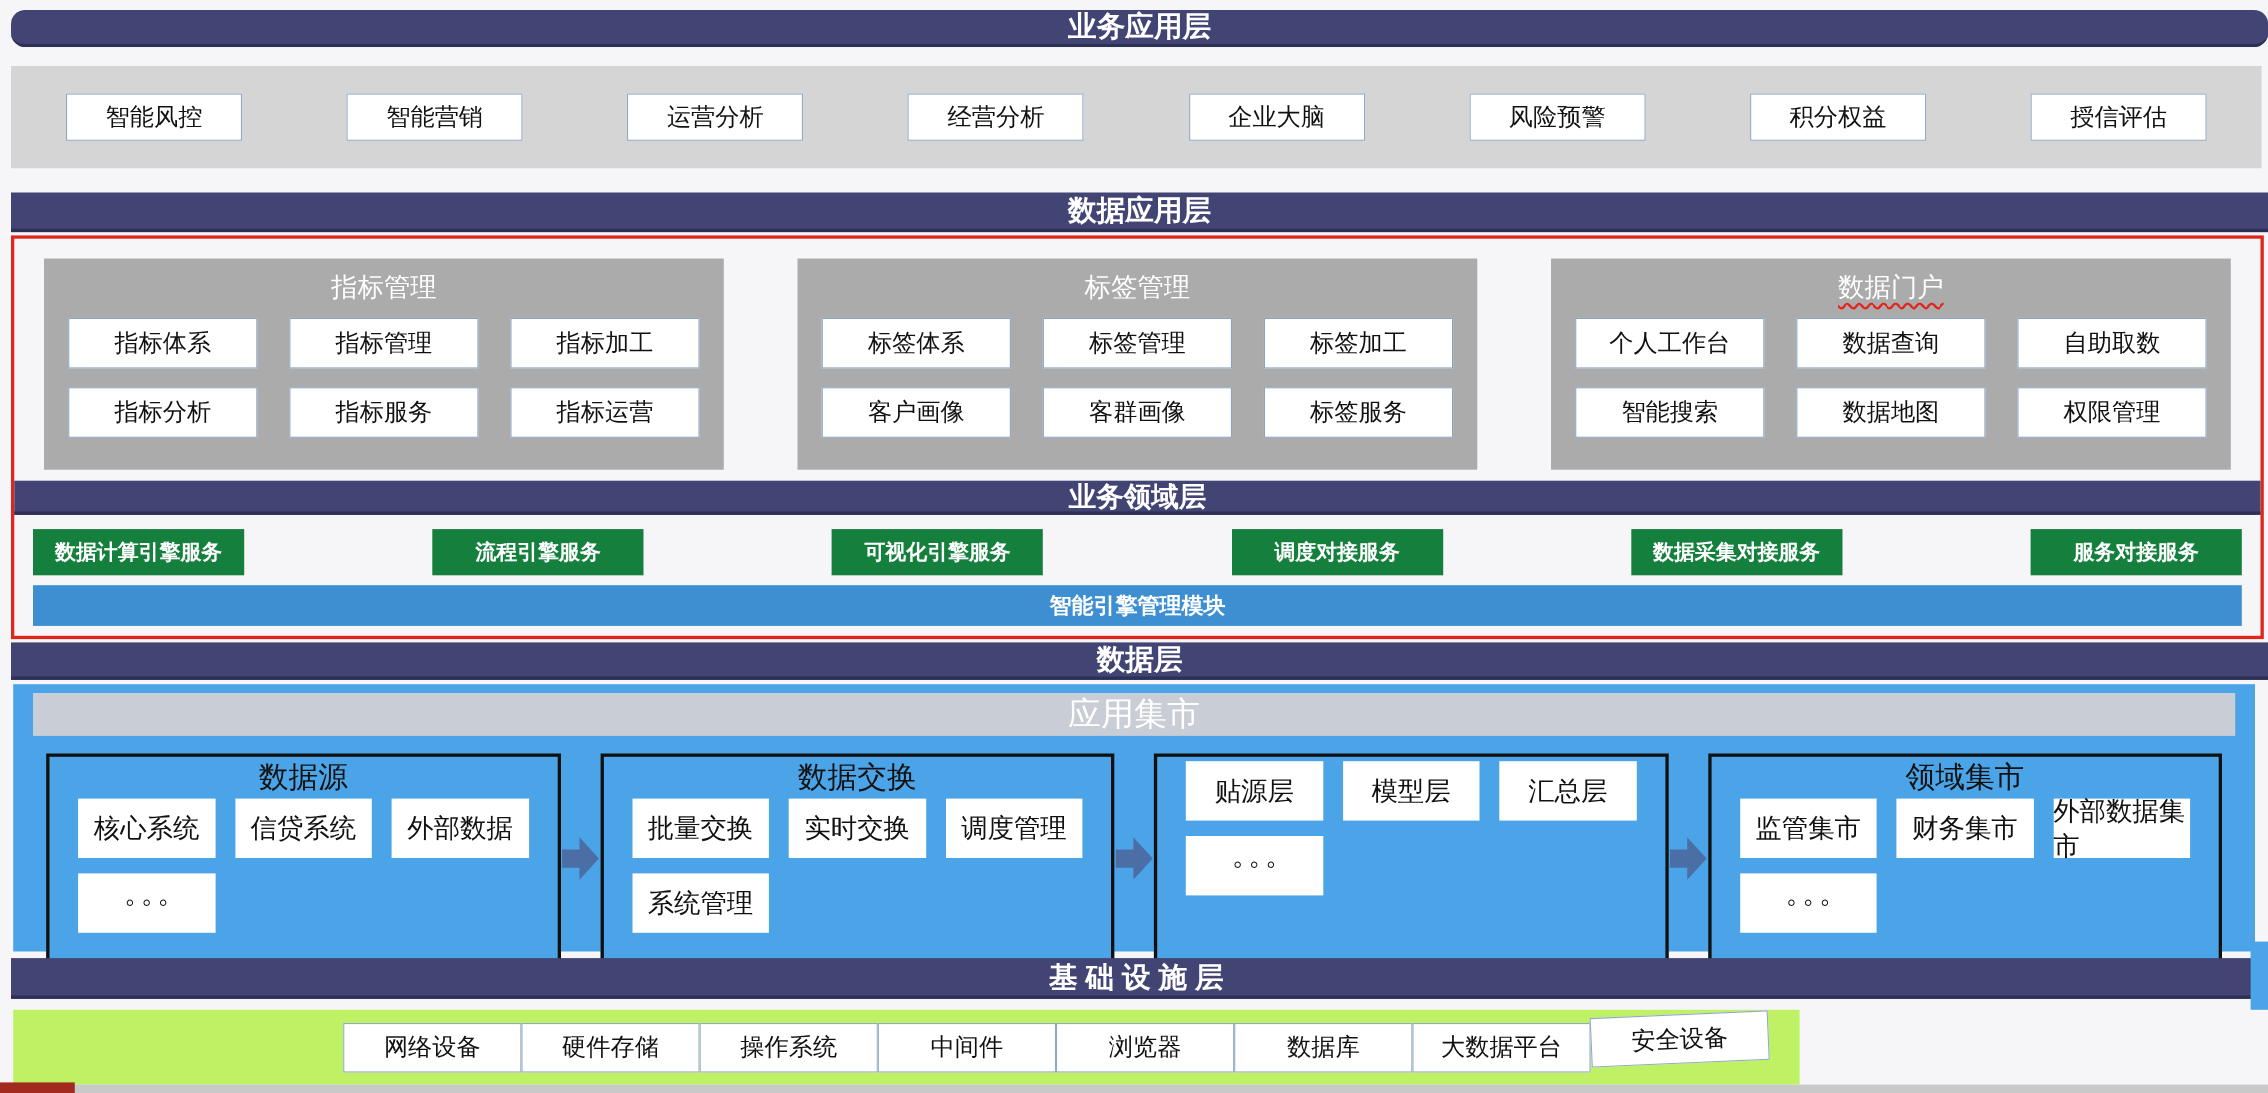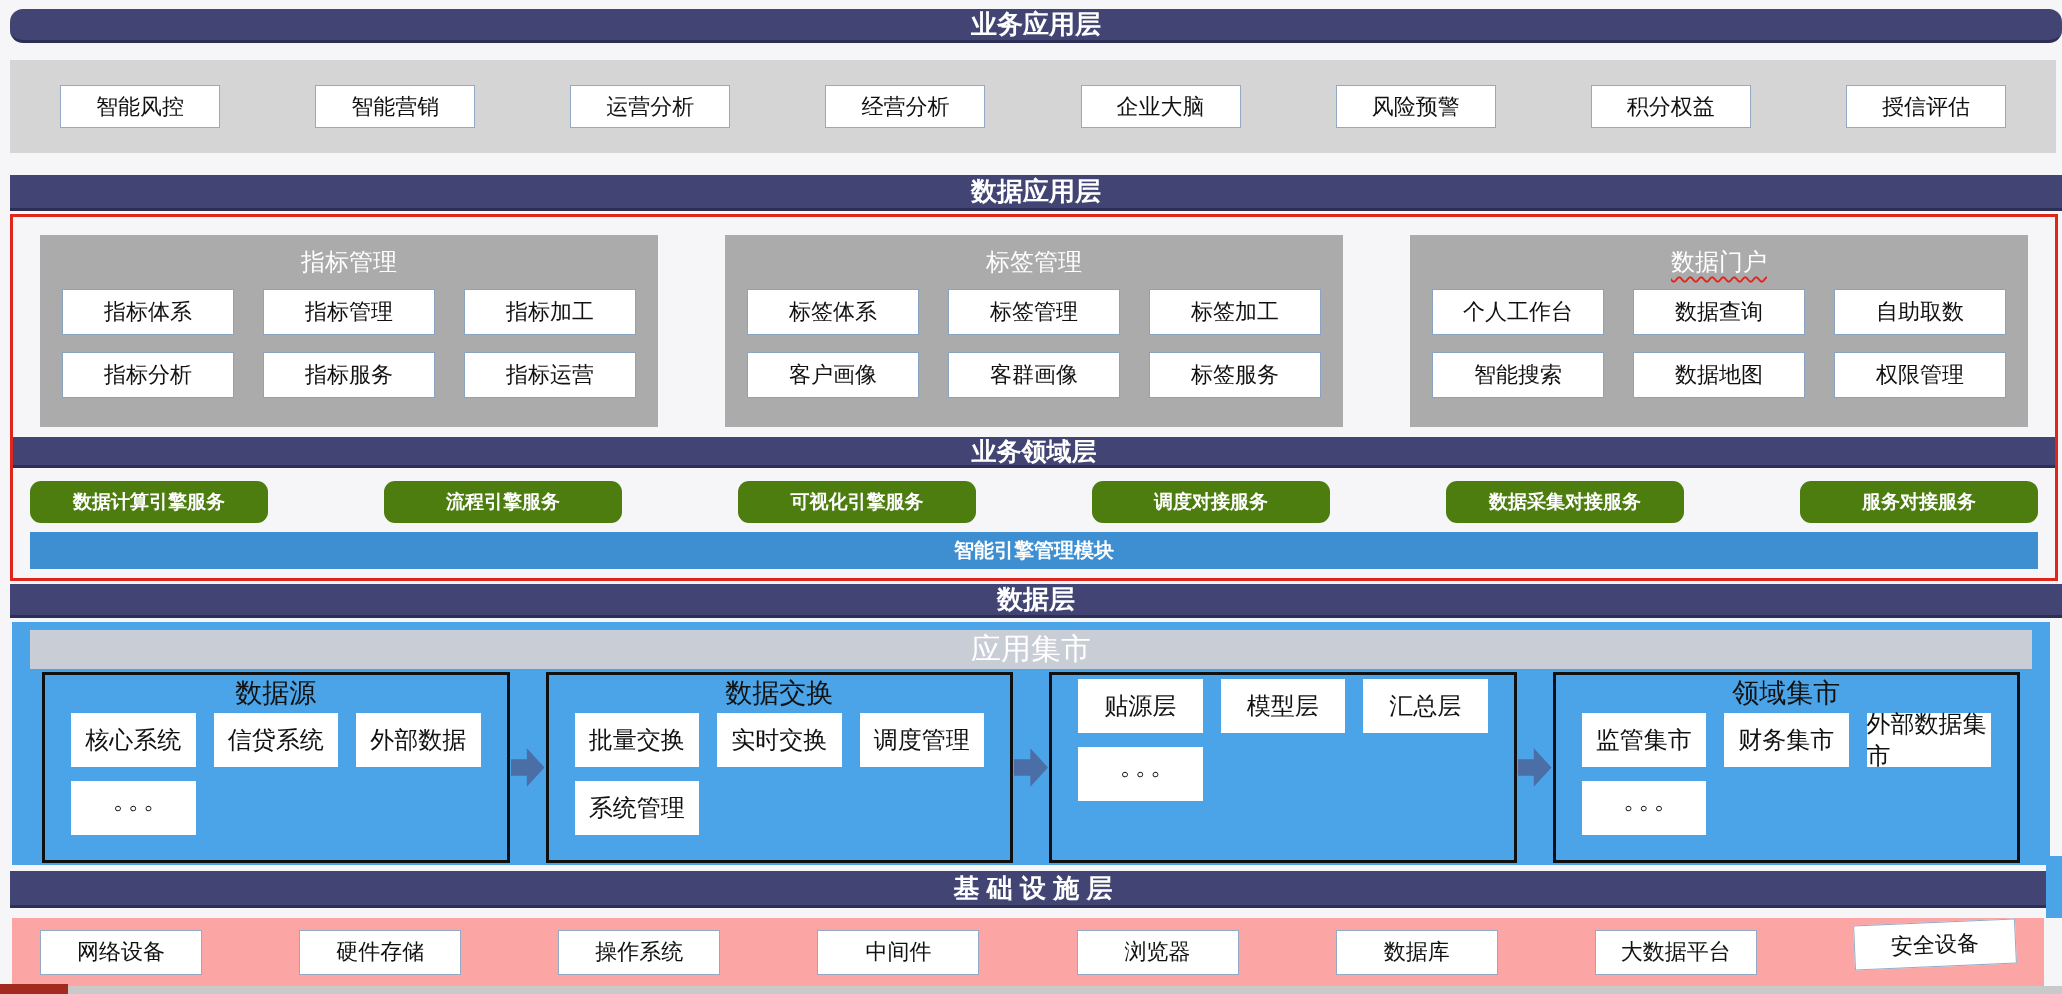--- a/index.html
+++ b/index.html
@@ -58,35 +58,35 @@
     height:46px;background:#ffffff;border:1px solid #8aa3c0;
     display:flex;align-items:center;justify-content:center;
     font-size:22px;color:#111;box-sizing:border-box;
   }
   .hdr-domain{margin-top:10px;width:100%;height:31px;font-size:25px;}
   .engines-row{
     display:flex;justify-content:space-between;align-items:center;
     padding:0 17px;margin-top:13px;
   }
   .engine-btn{
-    width:238px;height:42px;background:#4d7c0f;color:#ffffff;
+    width:192px;height:42px;background:#15803d;color:#ffffff;
     font-weight:bold;font-size:19px;display:flex;align-items:center;
-    justify-content:center;flex:0 0 auto;border-radius:11px;
+    justify-content:center;flex:0 0 auto;
   }
   .engine-bar{
     margin:9px 17px 0 17px;height:37px;background:#3e8fd2;color:#ffffff;
     font-weight:bold;font-size:20px;display:flex;align-items:center;
     justify-content:center;
   }
   
   .blue-container{
     left:12px;top:622px;width:2038px;height:243px;background:#4ba4e7;
   }
   .mart-bar{
-    margin:8px 18px 3px 18px;height:39px;background:#c9cdd5;
+    margin:8px 18px 16px 18px;height:39px;background:#c9cdd5;
     display:flex;align-items:center;justify-content:center;
     color:#ffffff;font-size:30px;
     font-family:"Liberation Serif","DejaVu Serif",serif;
   }
   .groups-row{
     display:flex;align-items:stretch;justify-content:space-between;
     padding:0 30px;height:191px;
   }
   .group-box{
     flex:1 1 0;background:#4ba4e7;border:3px solid #101010;
@@ -104,22 +104,22 @@
     height:54px;background:#ffffff;display:flex;align-items:center;
     justify-content:center;font-size:24px;color:#111;
   }
   .flow-arrow{
     flex:0 0 34px;align-self:center;height:46px;margin:0 1px;
     background:#4b6ea6;
     clip-path:polygon(0% 32%,48% 32%,48% 8%,100% 50%,48% 92%,48% 68%,0% 68%);
   }
   
   .green-band{
-    left:12px;top:918px;width:2032px;height:68px;background:#fca5a5;
-    display:flex;align-items:center;justify-content:space-between;
+    left:12px;top:918px;width:1624px;height:68px;background:#bef264;
+    display:flex;align-items:center;justify-content:flex-end;
     padding:0 28px;box-sizing:border-box;
   }
   .green-band .wbox{width:162px;height:45px;}
   .green-band .wbox.tilt{transform:translateY(-8px) rotate(-2.5deg);}
   
   .artifact-blue{left:2046px;top:856px;width:16px;height:62px;background:#4ba4e7;z-index:4;}
   .artifact-gray{left:66px;top:986px;width:1996px;height:8px;background:#c9c9c9;}
   .artifact-red{left:0;top:984px;width:68px;height:10px;background:#a22a1e;}
 </style>
 </head>

